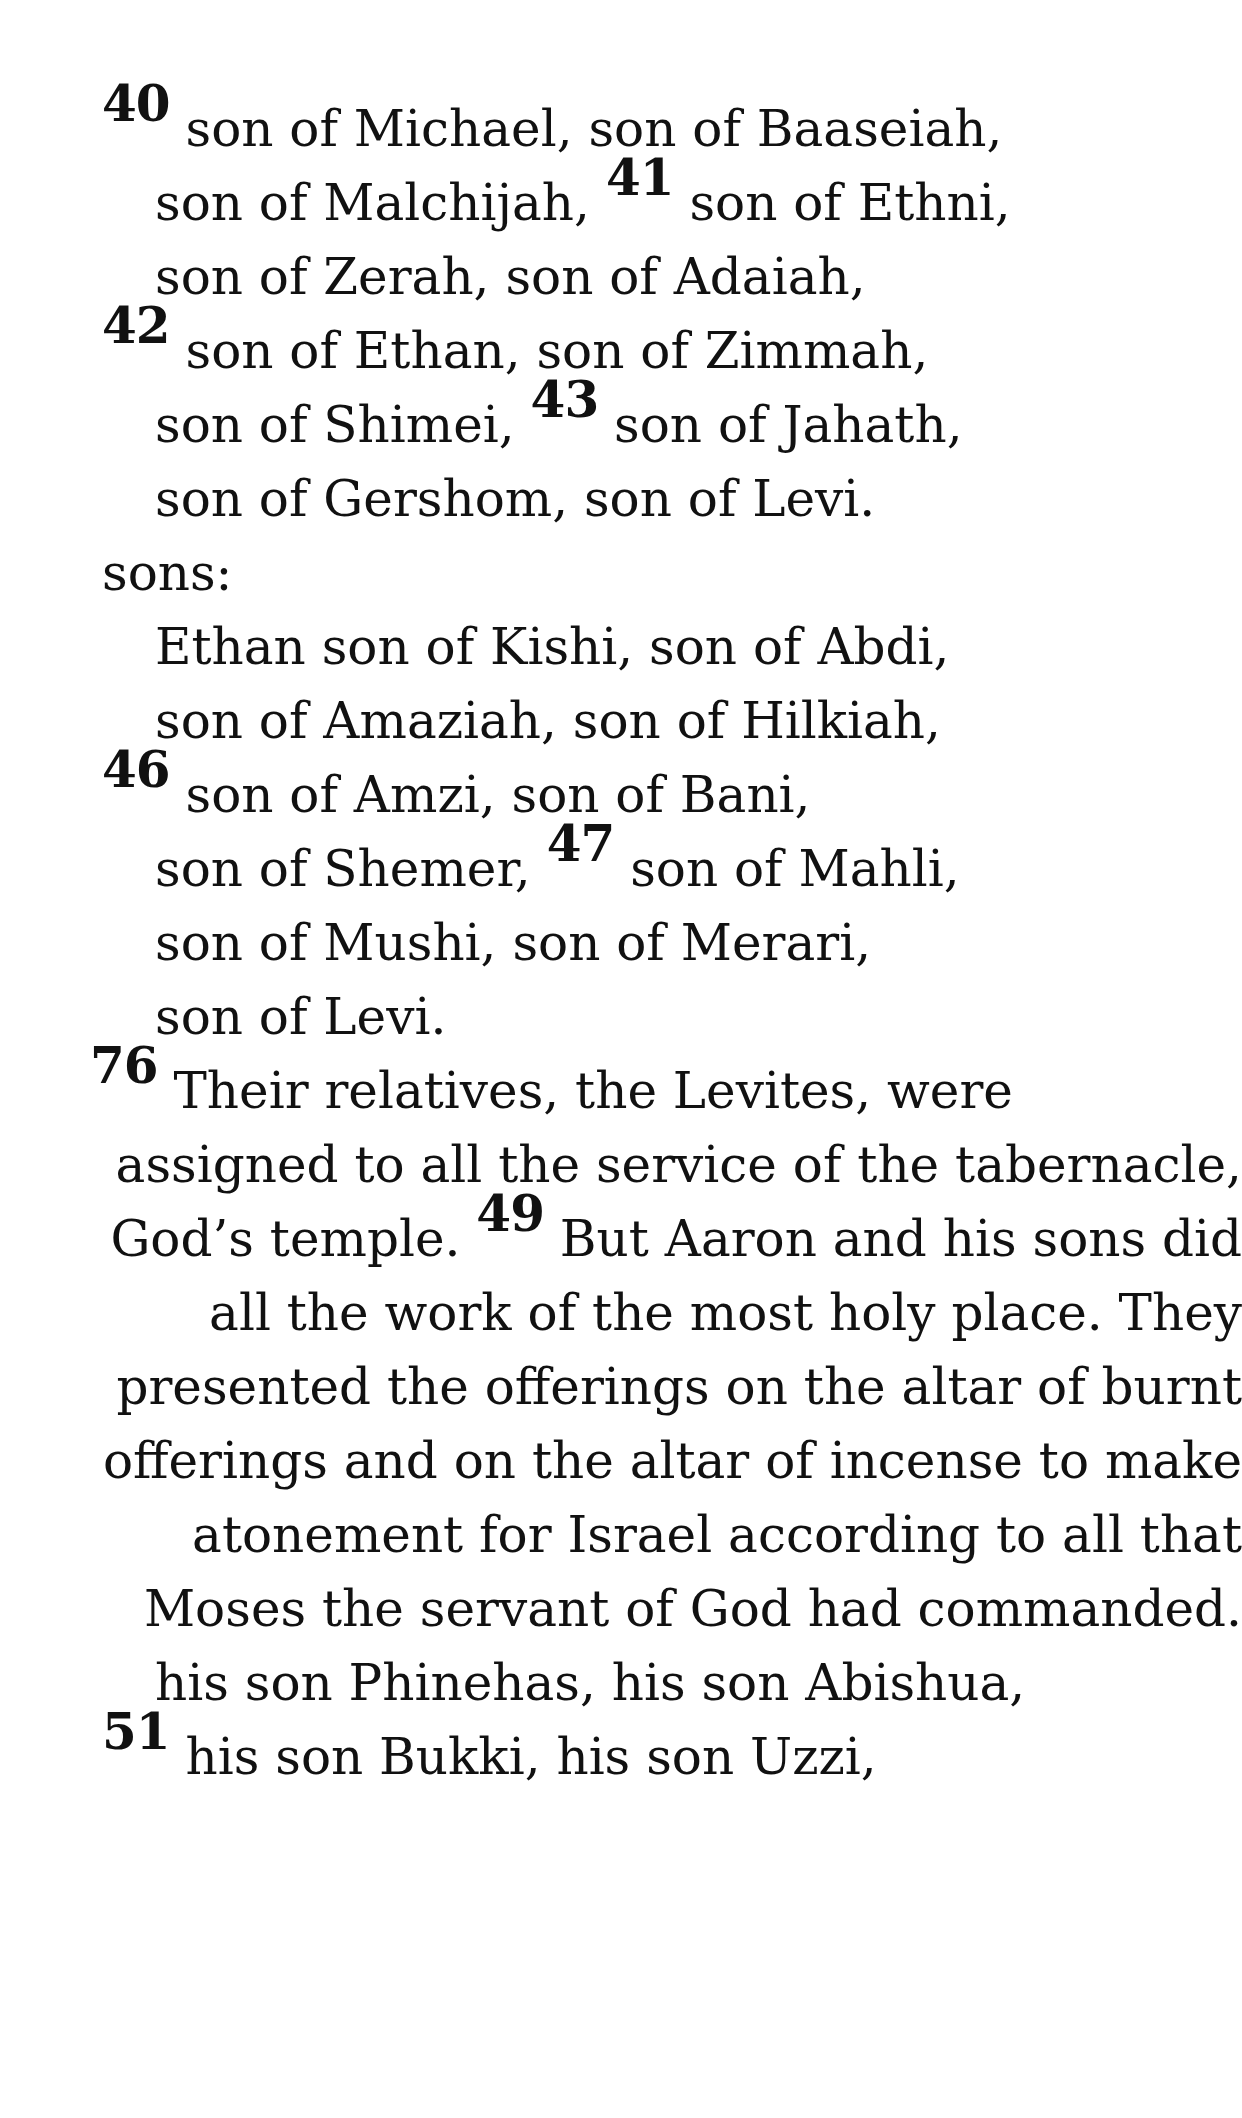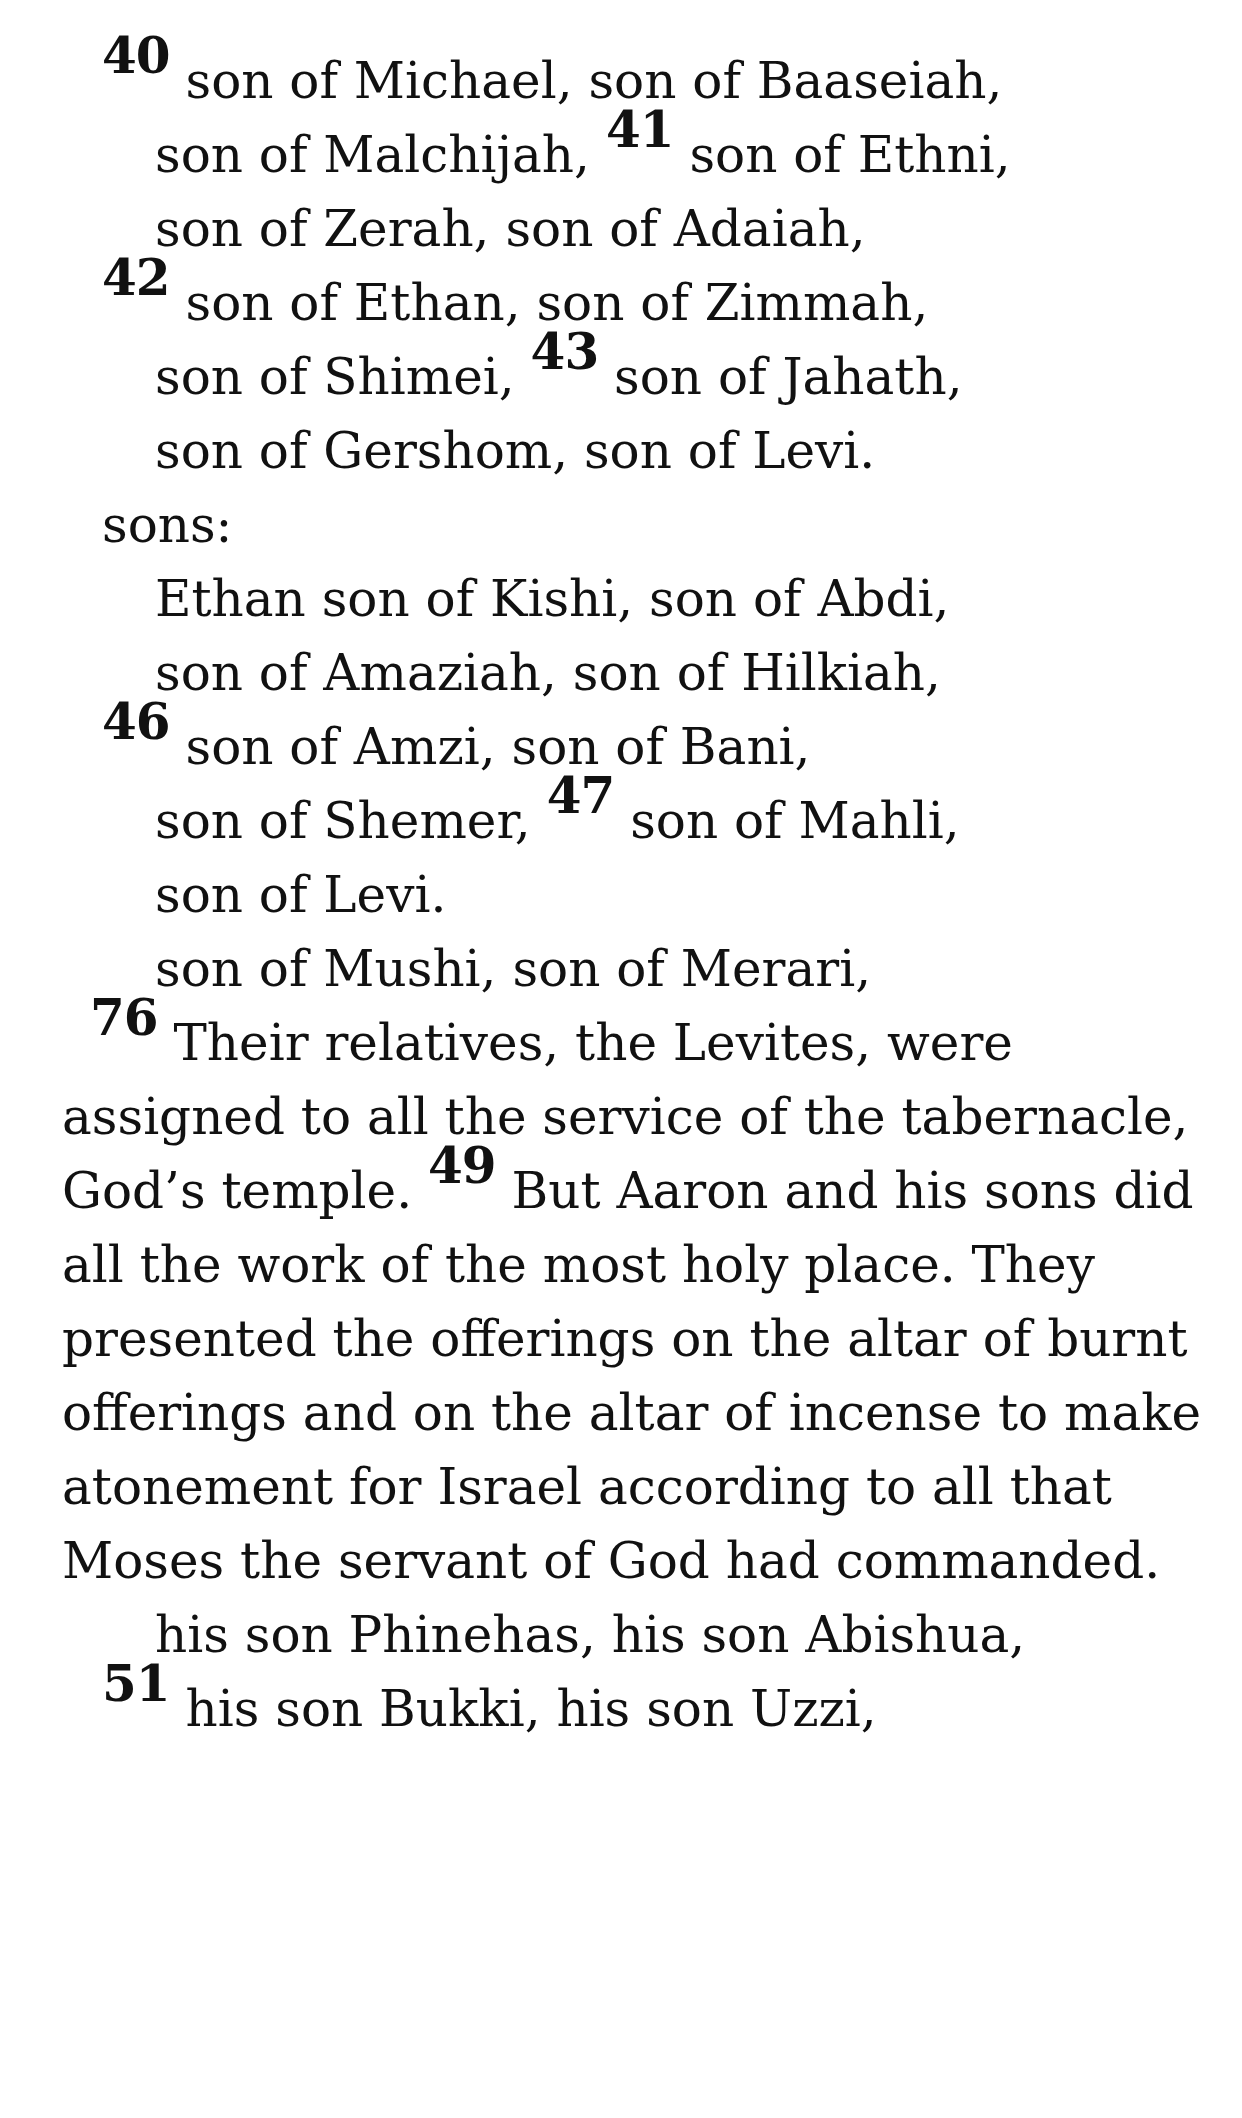--- a/index.html
+++ b/index.html
@@ -8,36 +8,36 @@
     font-family: "DejaVu Serif", serif;
     color: #111111;
   }
   .page {
     position: relative;
     width: 1242px;
     height: 2118px;
     background: #ffffff;
     overflow: hidden;
     box-sizing: border-box;
-    padding-top: 44px;
+    padding-top: 92px;
   }
   .line {
     font-size: 50px;
     line-height: 74px;
     white-space: nowrap;
     color: #111111;
   }
   
   .p-verse { padding-left: 102px; }
   
   .p-cont  { padding-left: 155px; }
   
   .p-wrap  { padding-left: 102px; }
   
-  .pr      { padding-left: 62px; }
+  .pr      { padding-left: 62px; text-align: right; }
   .pr-first{ padding-left: 90px; }
   .vnum {
     font-weight: 700;
     font-size: 50px;
     position: relative;
     top: -25px;
     letter-spacing: -1px;
   }
 </style>
 </head>
@@ -62,23 +62,23 @@
 
   <div class="line p-cont"><span>Ethan son of Kishi, son of Abdi,</span></div>
 
 
   <div class="line p-cont"><span>son of Amaziah, son of Hilkiah,</span></div>
 
   <div class="line p-verse"><span class="vnum">46</span> <span>son of Amzi, son of Bani,</span></div>
 
   <div class="line p-cont"><span>son of Shemer,</span> <span class="vnum">47</span> <span>son of Mahli,</span></div>
 
+  <div class="line p-cont"><span>son of Mushi, son of Merari,</span></div>
+
   <div class="line p-cont"><span>son of Levi.</span></div>
-
-  <div class="line p-cont"><span>son of Mushi, son of Merari,</span></div>
 
   <div class="line pr-first"><span class="vnum">76</span> <span>Their relatives, the Levites, were</span></div>
 
   <div class="line pr"><span>assigned to all the service of the tabernacle,</span></div>
 
   <div class="line pr"><span>God’s temple.</span> <span class="vnum">49</span> <span>But Aaron and his sons did</span></div>
 
   <div class="line pr"><span>all the work of the most holy place. They</span></div>
 
   <div class="line pr"><span>presented the offerings on the altar of burnt</span></div>

